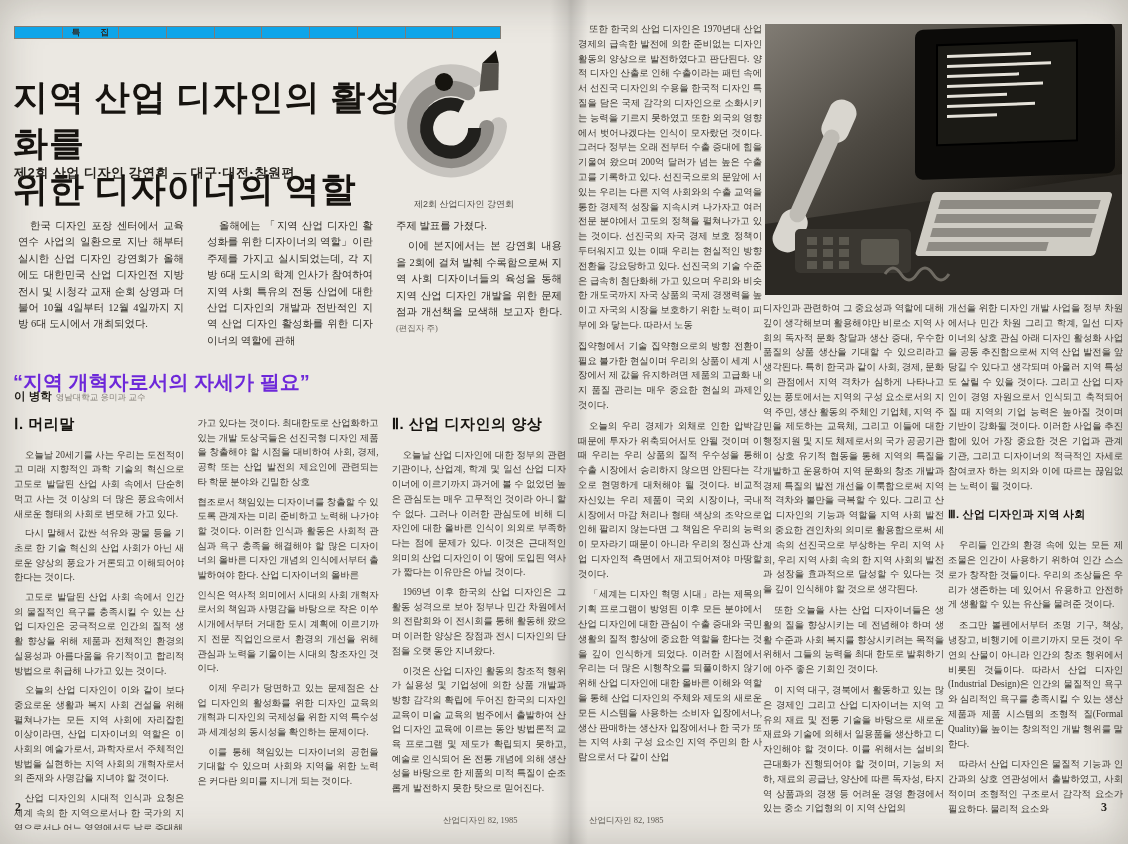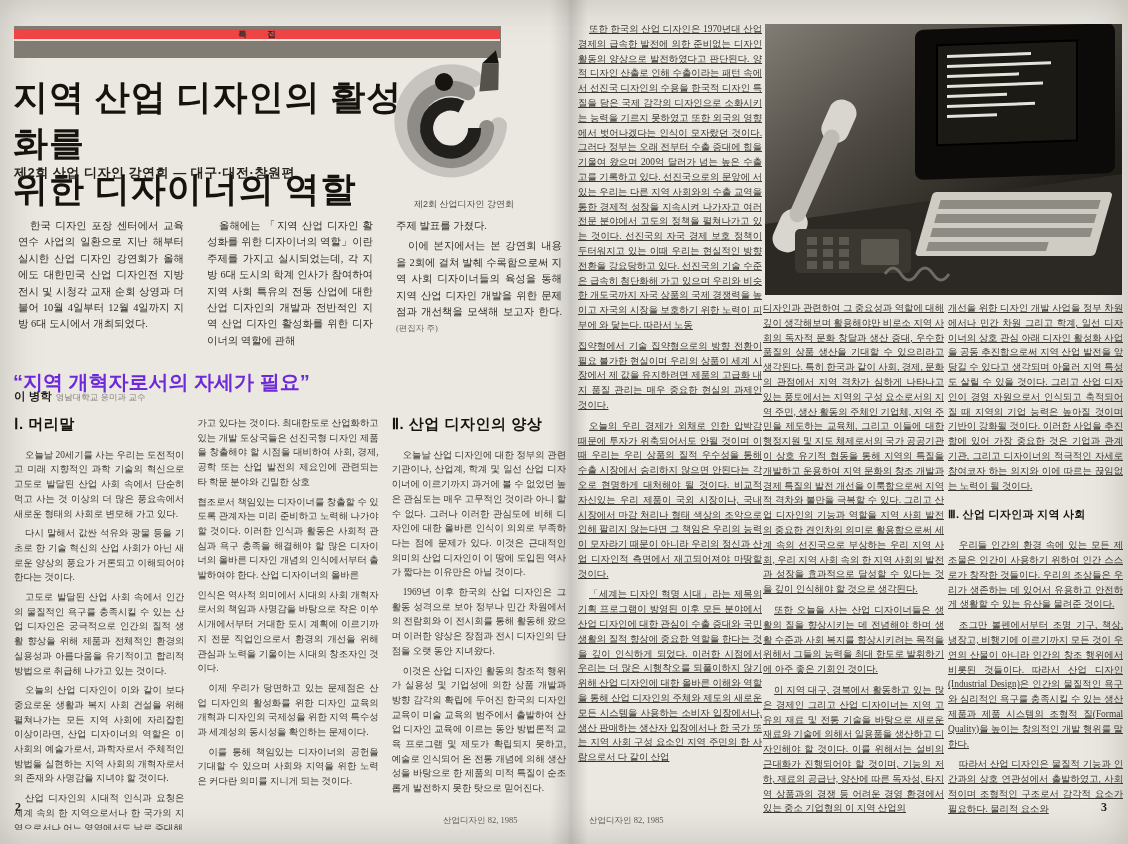--- a/index.html
+++ b/index.html
@@ -2,21 +2,21 @@
 <html><head>
 <meta charset="utf-8">
 <style>
   html,body{margin:0;padding:0;background:#dcd9d3;}
   .spread{position:relative;width:1128px;height:844px;background:#ebe8e2;overflow:hidden;
           font-family:"Liberation Serif",serif;color:#35312a;
           box-shadow:inset 0 0 40px rgba(60,55,45,.25);}
   .gutter{position:absolute;left:550px;top:0;width:38px;height:100%;
           background:linear-gradient(90deg,rgba(0,0,0,0),rgba(0,0,0,.10) 45%,rgba(0,0,0,.15) 55%,rgba(0,0,0,0));}
   
-  .header-strip{position:absolute;left:14px;top:26px;width:487px;height:13px;display:flex;background:#ef4444;flex-direction:column;}
+  .header-strip{position:absolute;left:14px;top:26px;width:487px;height:13px;display:flex;background:#0ea5e9;}
   .hcell{flex:1;border-top:1px solid #807c74;border-bottom:1px solid #807c74;border-right:1px solid #807c74;
          display:flex;align-items:center;justify-content:center;}
   .hcell:first-child{border-left:1px solid #807c74;}
   .hcell-label{font-family:"Liberation Sans",sans-serif;font-size:8.5px;font-weight:bold;letter-spacing:9px;
                color:#2e2b26;text-indent:9px;white-space:nowrap;}
   .title{position:absolute;left:13px;top:52px;width:400px;font-size:35px;line-height:46px;font-weight:bold;
          color:#16130f;letter-spacing:1px;font-family:"Liberation Serif",serif;}
   .subtitle{position:absolute;left:14px;top:164px;font-family:"Liberation Sans",sans-serif;
             font-size:13px;font-weight:bold;color:#26231e;letter-spacing:.5px;}
   .logo{position:absolute;left:384px;top:48px;width:140px;height:144px;}
@@ -39,21 +39,21 @@
            margin:1px 0 16px;letter-spacing:.5px;}
   .bcol p{margin:0 0 5px;text-indent:11px;}
   .bcol p.flush{text-indent:0;}
   .pagenum{position:absolute;font-size:12px;font-weight:bold;color:#26231e;font-family:"Liberation Serif",serif;}
   .pn-left{left:15px;top:800px;} .pn-right{left:1101px;top:800px;}
   .journal-foot{position:absolute;font-size:8.5px;color:#5b574f;}
   .jf-left{left:443px;top:815px;} .jf-right{left:589px;top:815px;}
   
   .r-col1{position:absolute;left:578px;top:22px;width:184px;height:790px;font-size:9.4px;line-height:14.8px;
           text-align:justify;color:#3a362f;overflow:hidden;}
-  .r-col1 p,.r-col2 p,.r-col3 p{margin:0 0 6px;text-indent:11px;text-decoration:underline;}
+  .r-col1 p,.r-col2 p,.r-col3 p{margin:0 0 6px;text-indent:11px;}
   .r-col1 p.flush,.r-col2 p.flush,.r-col3 p.flush{text-indent:0;}
   .photo{position:absolute;left:765px;top:24px;width:357px;height:271px;background:#111;overflow:hidden;}
   .r-col2{position:absolute;left:763px;top:301px;width:181px;height:530px;font-size:9.4px;line-height:14.8px;
           text-align:justify;color:#3a362f;overflow:hidden;}
   .r-col3{position:absolute;left:948px;top:301px;width:175px;height:530px;font-size:9.4px;line-height:14.8px;
           text-align:justify;color:#3a362f;overflow:hidden;}
   .r-col3 h3{font-family:"Liberation Sans",sans-serif;font-size:11px;font-weight:bold;color:#16130f;
              margin:14px 0 16px;letter-spacing:.3px;}
 </style>
 </head>

